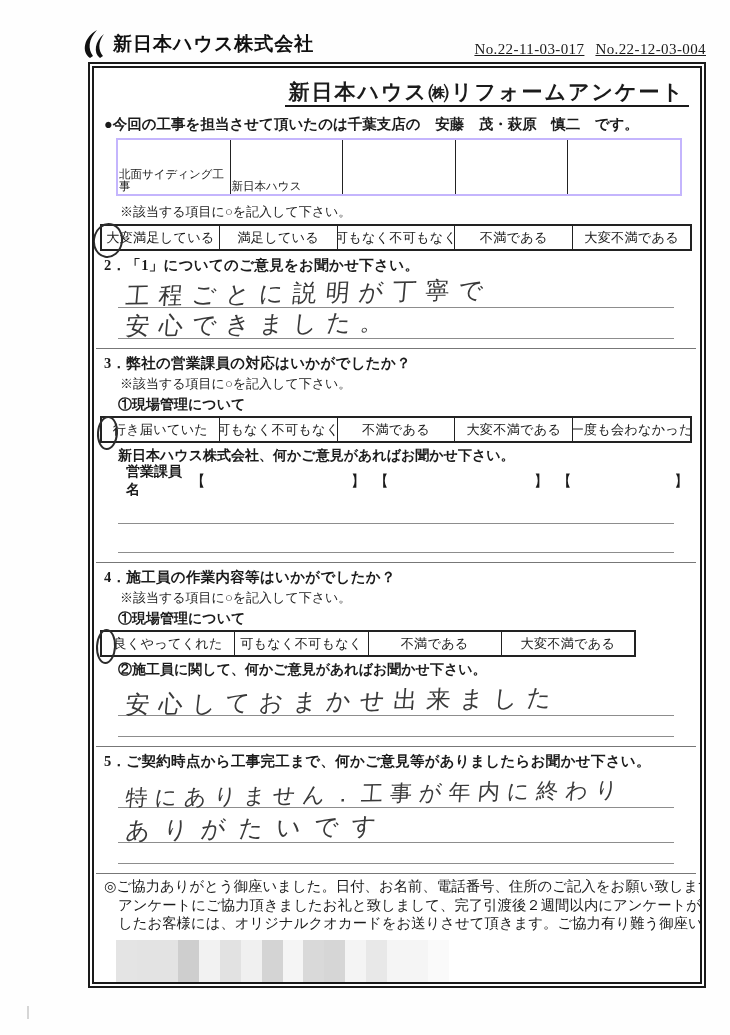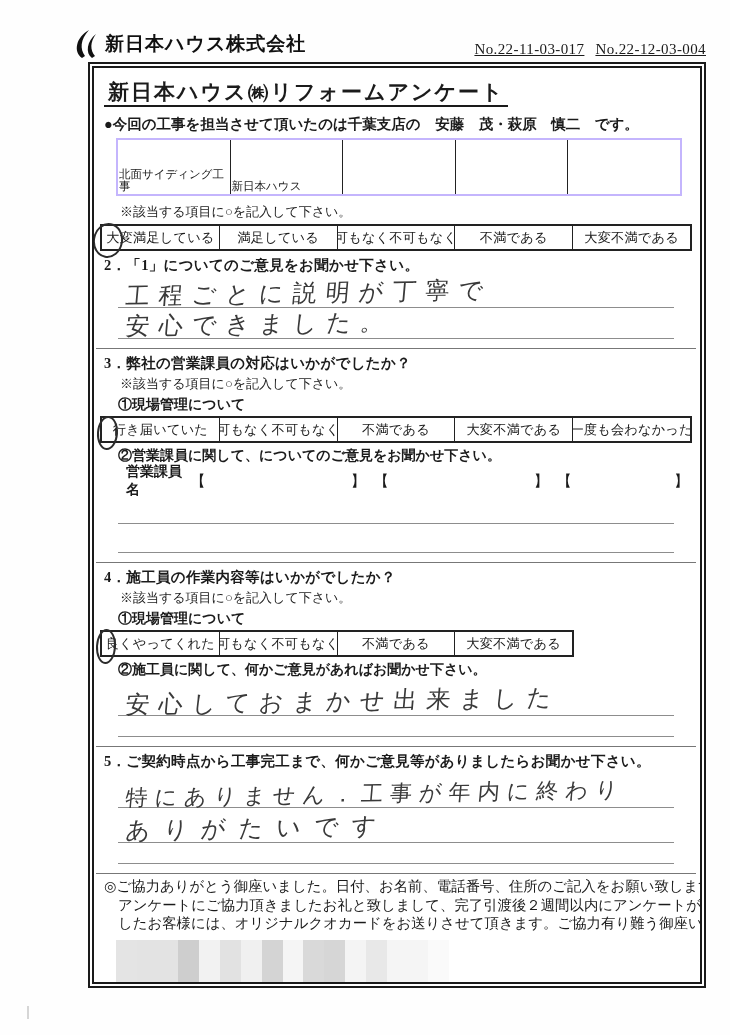--- a/index.html
+++ b/index.html
@@ -4,50 +4,50 @@
 <style>
   html,body{margin:0;padding:0;}
   body{
     width:730px;height:1035px;background:#ffffff;
     font-family:"Liberation Serif","DejaVu Serif",serif;
     color:#1b1b1b;
   }
   .page{position:relative;width:730px;height:1035px;background:#fefefe;overflow:hidden;}
 
   
-  .doc-header{position:absolute;top:28px;left:70px;right:24px;display:flex;justify-content:space-between;align-items:flex-end;}
+  .doc-header{position:absolute;top:28px;left:78px;right:24px;display:flex;justify-content:space-between;align-items:flex-end;}
   .brand{display:flex;align-items:center;gap:5px;}
   .brand .logo{display:inline-block;width:30px;height:32px;}
   .brand-text{font-family:"Liberation Sans","DejaVu Sans",sans-serif;font-weight:700;font-size:19px;letter-spacing:1px;color:#111;}
   .doc-numbers{display:flex;gap:11px;font-size:15px;padding-bottom:2px;}
   .doc-numbers span{text-decoration:underline;letter-spacing:.4px;}
 
   
   .form-box{
     position:absolute;top:62px;left:88px;width:618px;height:926px;
     border:6px double #1a1a1a;box-sizing:border-box;
     padding:4px 11px 0 10px;overflow:hidden;background:#fff;
   }
 
-  .title{text-align:left;font-size:21px;font-weight:600;letter-spacing:2px;margin:6px 0 9px;}
+  .title{text-align:right;font-size:21px;font-weight:600;letter-spacing:2px;margin:6px 0 9px;}
   .title span{border-bottom:2px solid #1a1a1a;padding:0 4px 1px;}
 
   .intro{font-size:14.5px;font-weight:600;margin:0 0 4px;}
   .work-label{font-size:14.5px;font-weight:600;margin:0 0 2px;}
 
   .work-table{display:flex;border:2px solid #c4b5fd;height:58px;margin:0 0 7px 12px;width:566px;box-sizing:border-box;}
   .work-table .cell{flex:1;border-right:1px solid #222;display:flex;align-items:flex-end;font-size:11.5px;line-height:1.05;padding:1px 1px 2px;}
   .work-table .cell:last-child{border-right:none;}
 
   .q-heading{font-size:14.5px;font-weight:600;margin:5px 0 2px;letter-spacing:.3px;}
   .note{font-size:13px;margin:0 0 3px 16px;}
   .subq{font-size:14px;font-weight:600;margin:1px 0 2px 14px;}
 
   .opt-table{display:flex;border:2px solid #222;height:27px;margin:0 0 4px -4px;width:592px;box-sizing:border-box;position:relative;}
-  .opt-table.narrow{width:474px;}
+  .opt-table.narrow{width:536px;}
   .opt-table .cell{flex:1;border-right:1.5px solid #222;display:flex;align-items:center;justify-content:center;font-size:13.2px;letter-spacing:.2px;white-space:nowrap;overflow:hidden;}
   .opt-table .cell:last-child{border-right:none;}
   .circle-mark{position:absolute;border:2px solid #2c2c2c;border-radius:50%;background:transparent;}
   .circle-mark.c1{left:-9px;top:-3px;width:26px;height:31px;transform:rotate(10deg);}
   .circle-mark.c3{left:-5px;top:-2px;width:17px;height:30px;transform:rotate(4deg);}
   .circle-mark.c4{left:-6px;top:-3px;width:16px;height:31px;transform:rotate(3deg);}
 
   .ans-line{border-bottom:1px solid #8d8d8d;margin-left:14px;width:556px;position:relative;}
   .ans-line.h28{height:28px;}
   .ans-line.h30{height:30px;}
@@ -139,21 +139,21 @@
     <div class="note">※該当する項目に○を記入して下さい。</div>
     <div class="subq">①現場管理について</div>
     <div class="opt-table">
       <div class="circle-mark c3"></div>
       <div class="cell">行き届いていた</div>
       <div class="cell">可もなく不可もなく</div>
       <div class="cell">不満である</div>
       <div class="cell">大変不満である</div>
       <div class="cell">一度も会わなかった</div>
     </div>
-    <div class="subq">②営業課員に関して、についてのご意見をお聞かせ下さい。</div>
+    <div class="subq">新日本ハウス株式会社、何かご意見があればお聞かせ下さい。</div>
     <div class="staff-row">
       <span class="staff-label">営業課員名</span>
       <span class="bracket-field w1">
         <span>【</span>
         <span>】</span>
       </span>
       <span class="bracket-field w2">
         <span>【</span>
         <span>】</span>
       </span>

